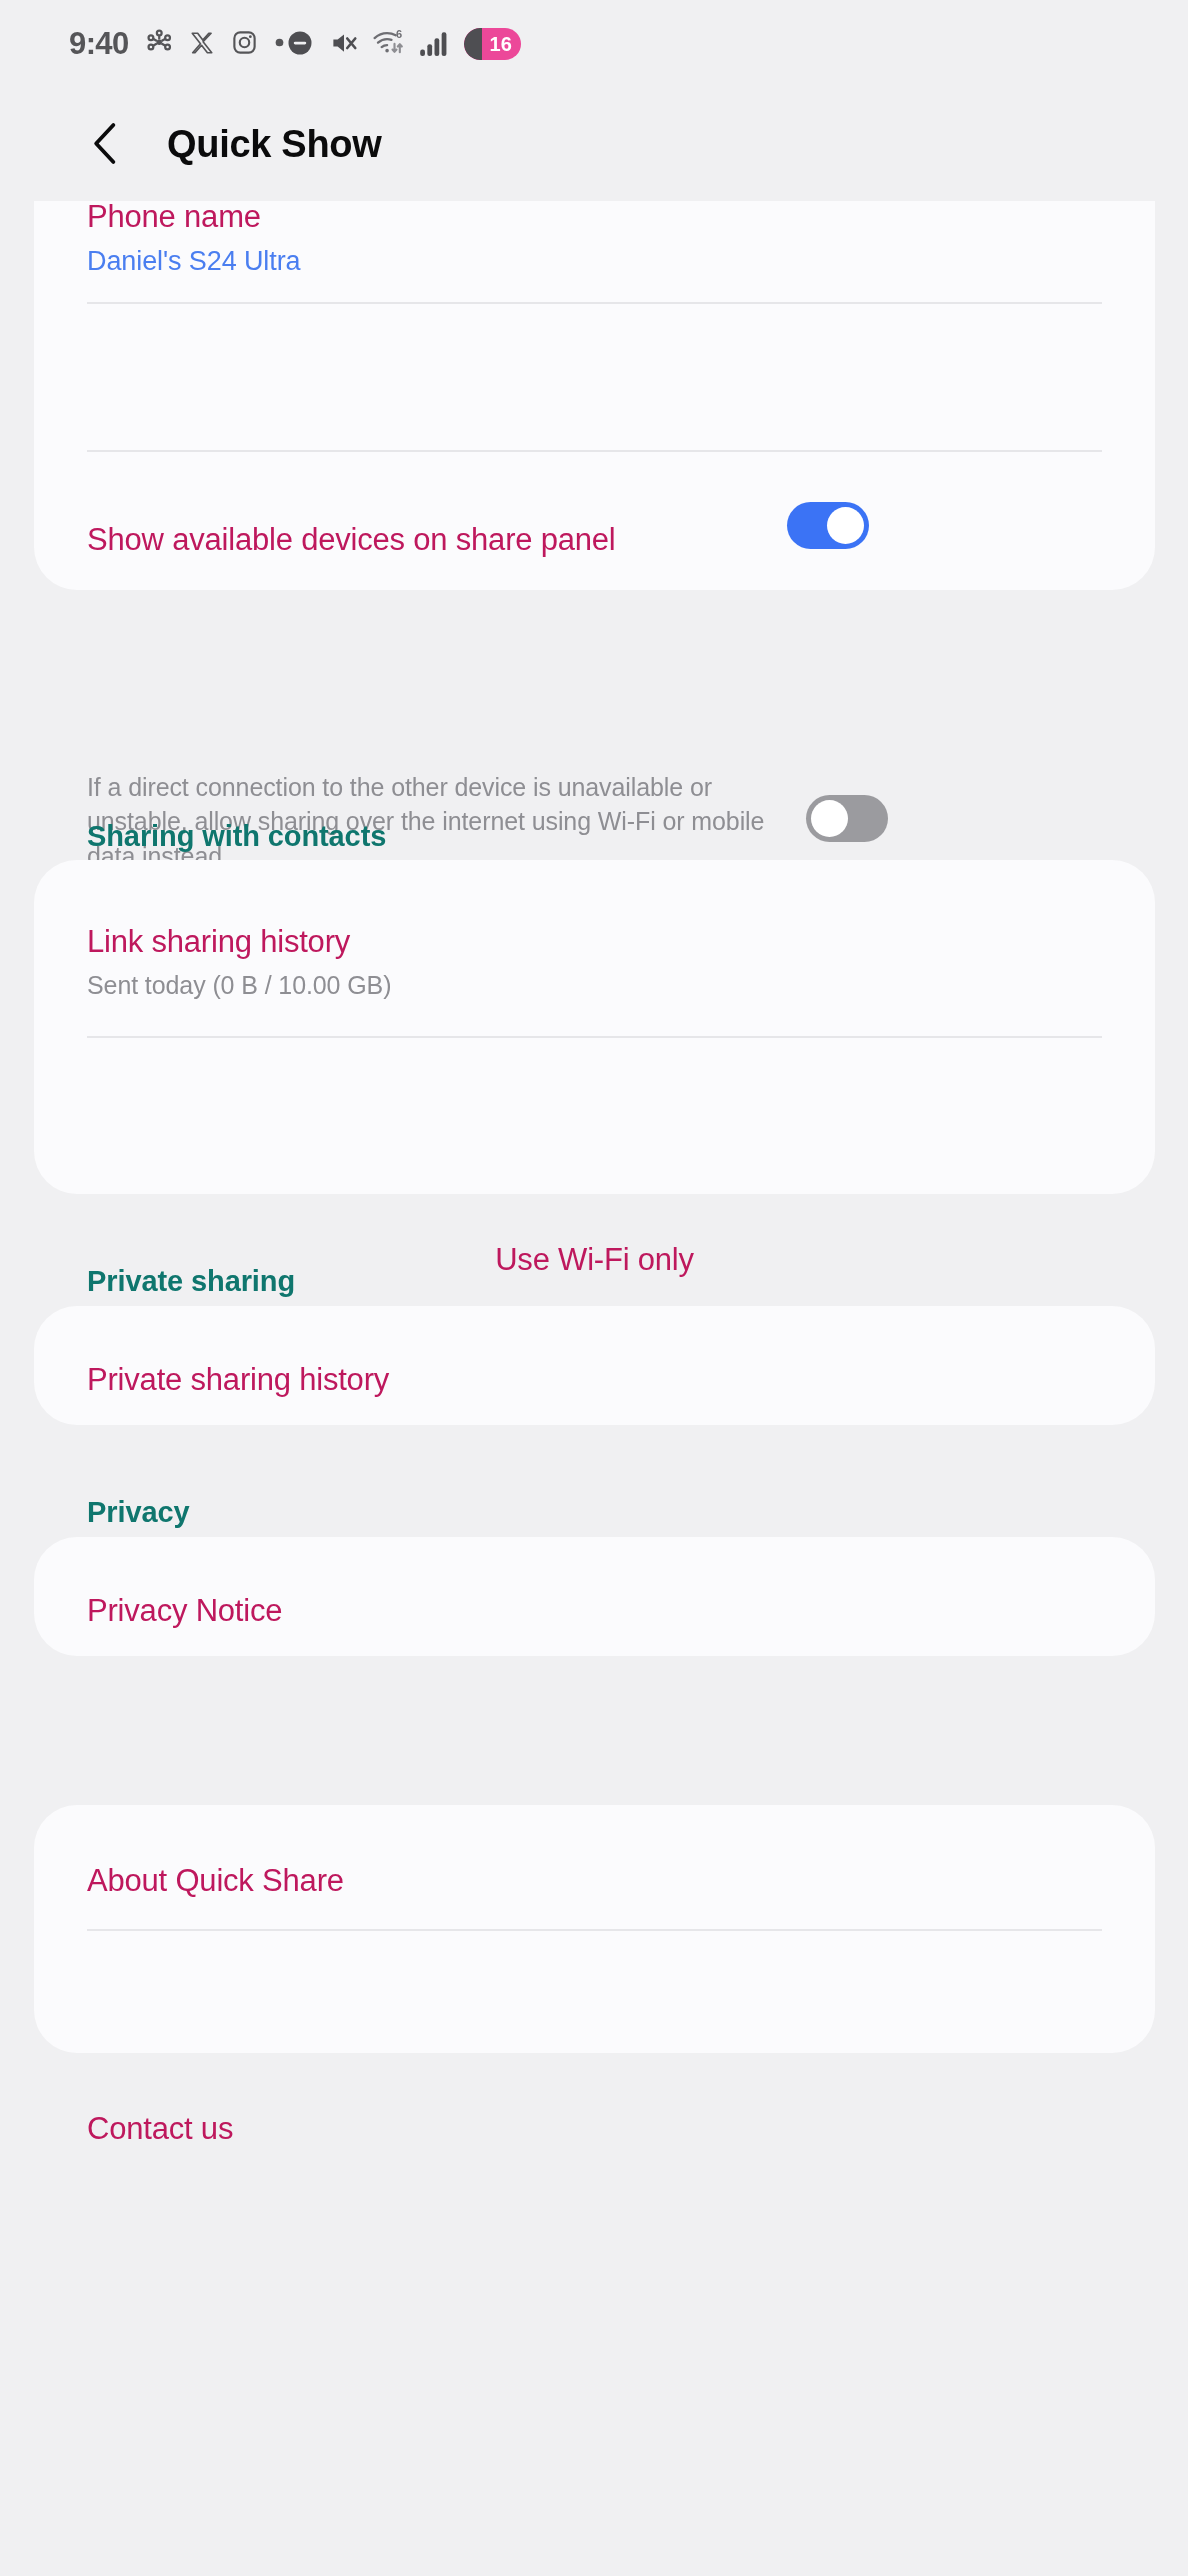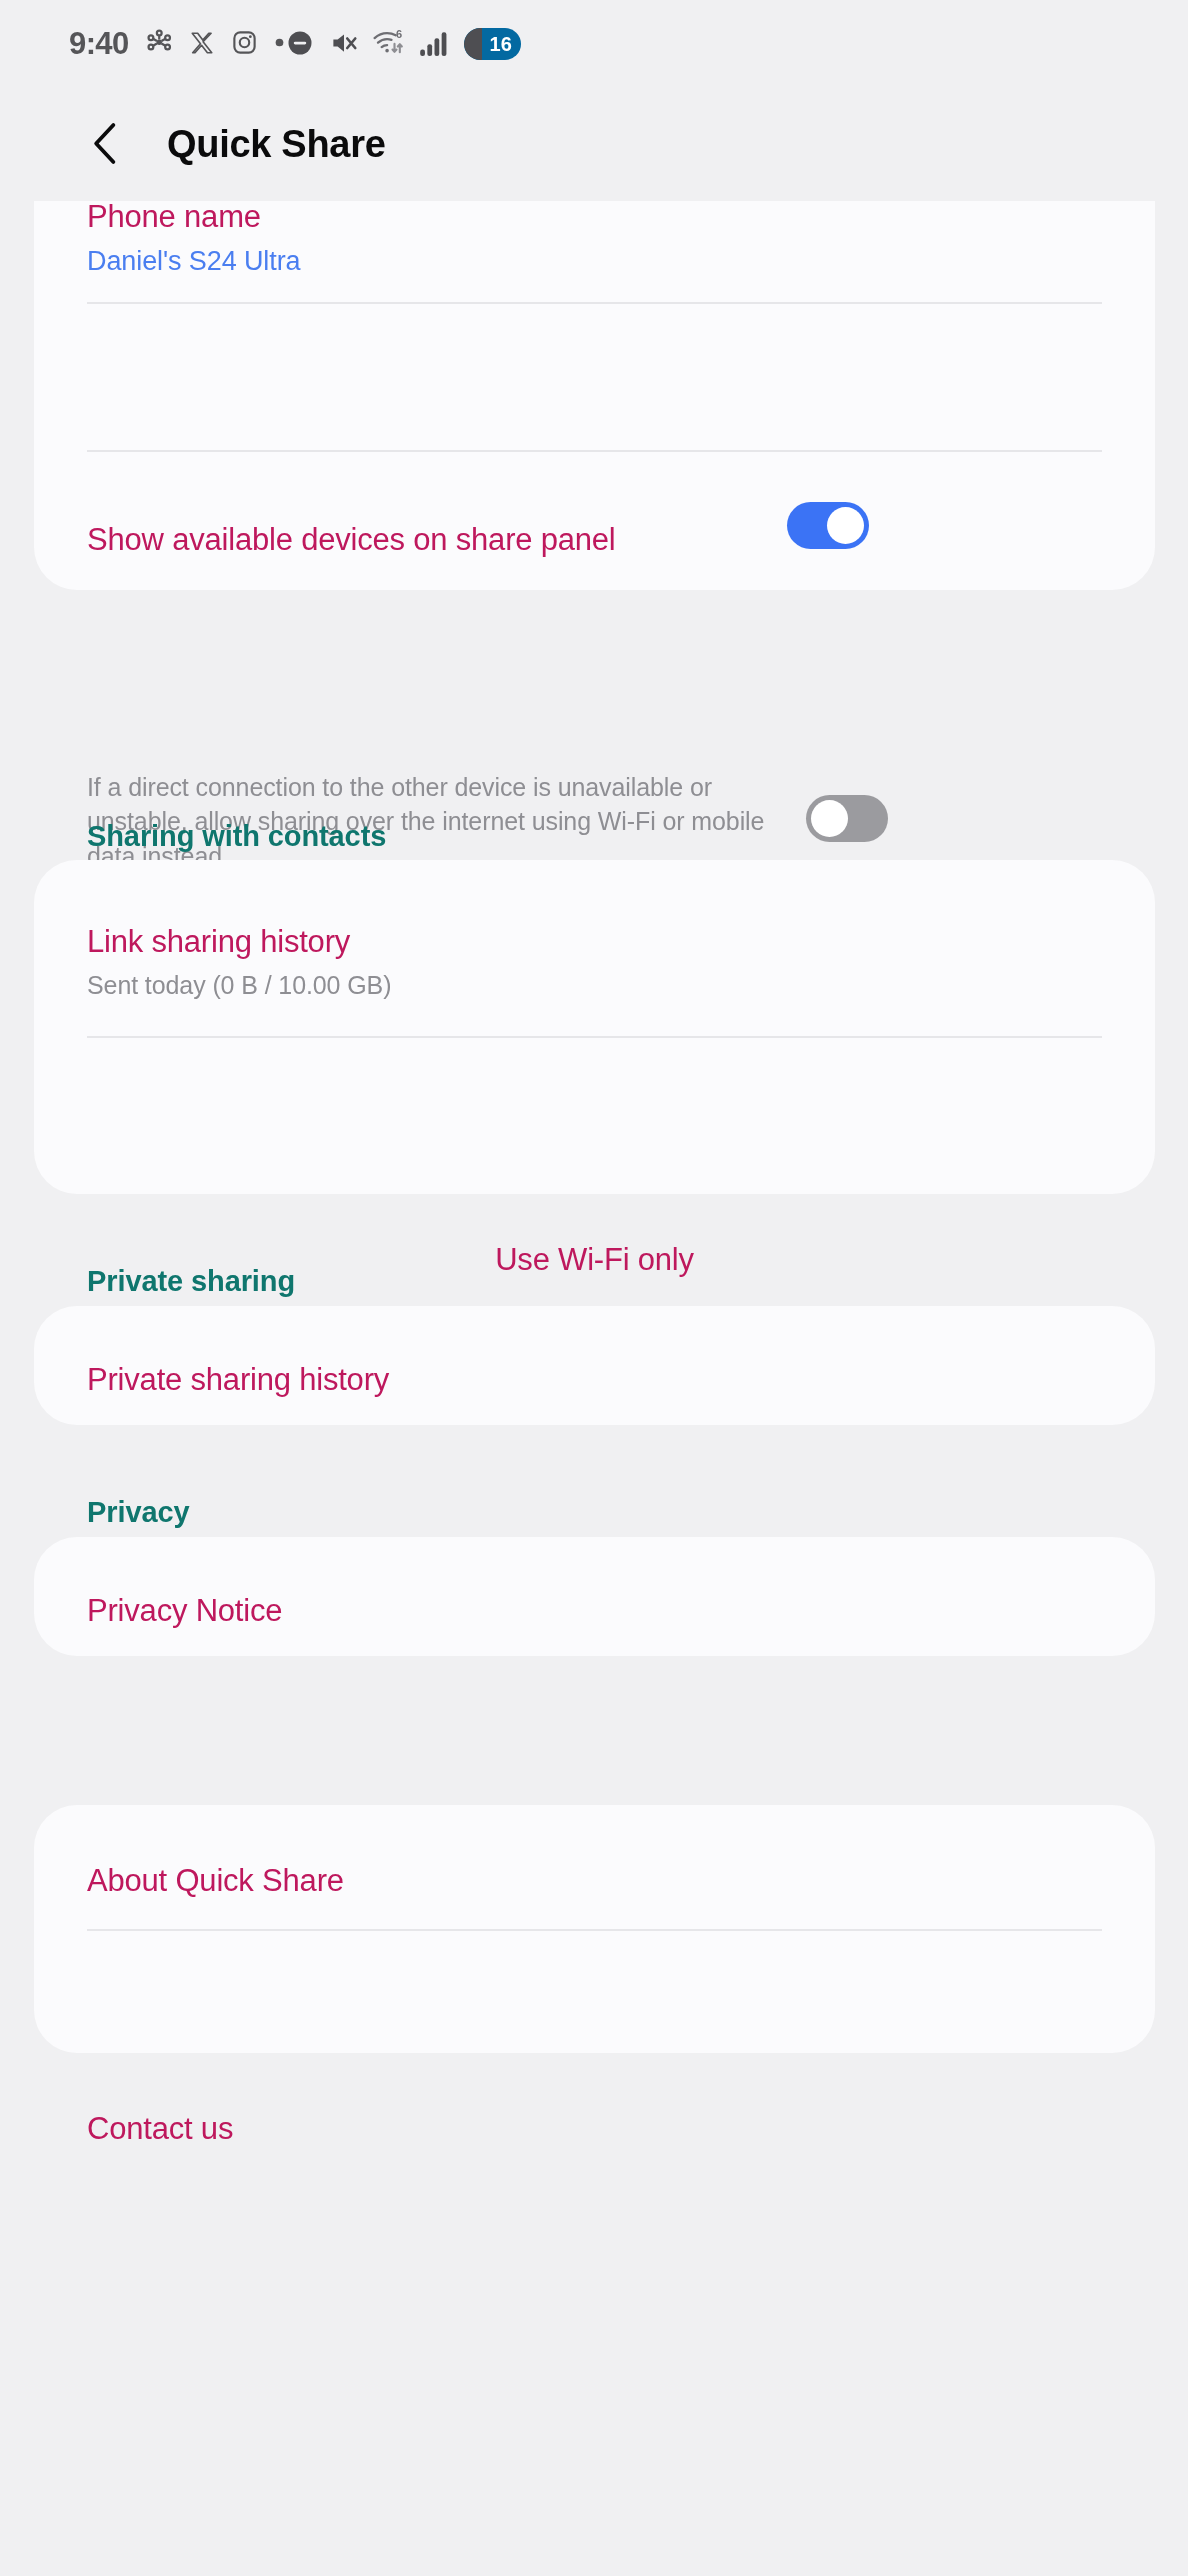--- a/index.html
+++ b/index.html
@@ -17,21 +17,21 @@
     display:flex; align-items:center; justify-content:flex-start;
     padding:0 67px 0 69px;
   }
   .sb-left{ display:flex; align-items:center; gap:16px; }
   .sb-time{ font-size:31px; font-weight:700; color:#555558; letter-spacing:-0.6px; line-height:1; }
   .sb-right{ display:flex; align-items:center; gap:13.6px; }
   .sb-ic{ display:block; }
 
   .battery{
     position:relative; width:57px; height:32px; border-radius:16px;
-    background:#0369a1; display:flex; align-items:center; justify-content:flex-end;
+    background:#ec4899; display:flex; align-items:center; justify-content:flex-end;
     padding-right:8.7px; overflow:hidden;
   }
   .battery-fill{
     position:absolute; left:0; top:0; bottom:0; width:18.6px;
     background:#4e4e52; border-radius:16px 0 0 16px;
   }
   .battery-num{
     position:relative; font-size:20px; font-weight:700; color:#ffffff; line-height:1;
   }
 
@@ -170,21 +170,21 @@
 </div>
 
 <div class="header">
   <div class="back-btn">
     <span>
       <svg width="32" height="45" viewBox="0 0 26 36">
         <path d="M19 3L5 18l14 15" fill="none" stroke="#0b0b0c" stroke-width="3.1" stroke-linecap="round" stroke-linejoin="round"></path>
       </svg>
     </span>
   </div>
-  <div class="page-title">Quick Share</div>
+  <div class="page-title">Quick Show</div>
 </div>
 
 <div class="scroll">
 
   <div class="card clipped" style="top:-48px; height:437px;">
 
     <div class="row" style="height:149px; align-items:flex-start; padding-top:16px;">
       <div class="row-text">
         <div class="row-title">Phone name</div>
         <div class="row-sub blue">Daniel's S24 Ultra</div>

